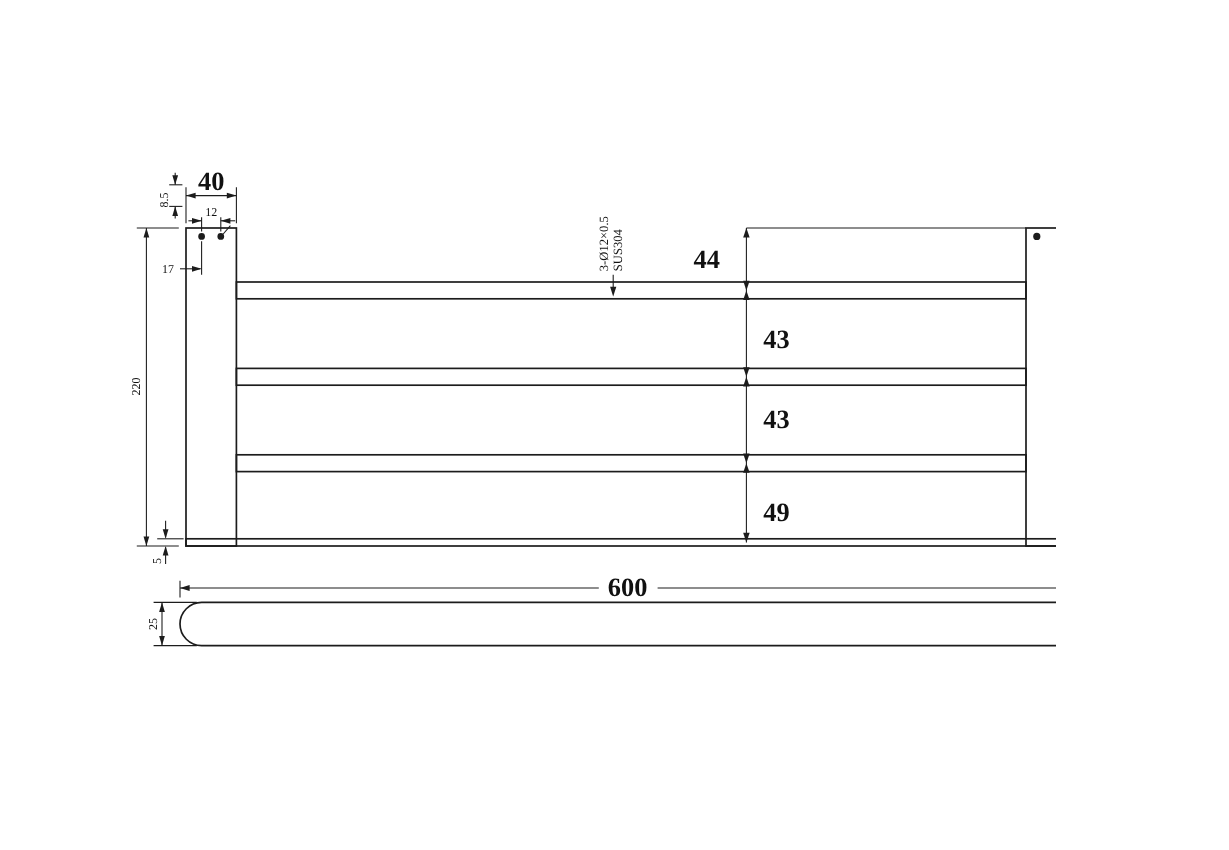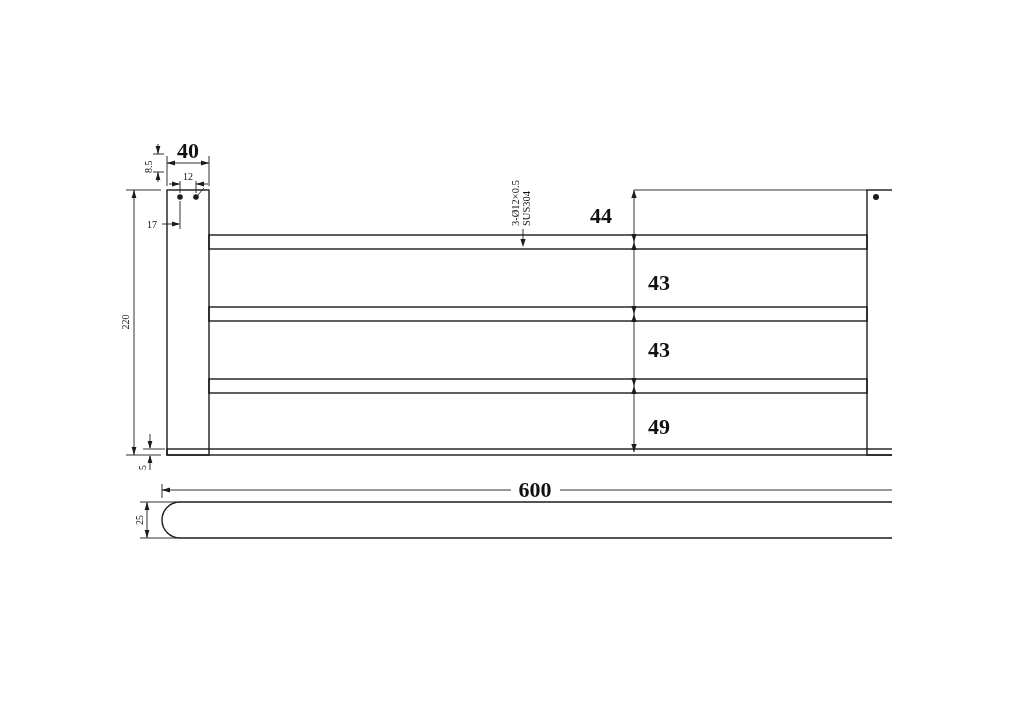--- a/index.html
+++ b/index.html
@@ -2,21 +2,20 @@
 <html><head>
 <meta charset="utf-8">
 <style>
   html,body{margin:0;padding:0;background:#ffffff;}
   .sheet{
     position:relative;
     width:880px;height:708px;
     background:#ffffff;
     font-family:"Liberation Serif", serif;
     overflow:hidden;
-    margin-left:12px;
   }
   svg{display:block;}
   .obj{stroke:#1c1c1c;stroke-width:1.4;fill:none;}
   .thin{stroke:#1c1c1c;stroke-width:0.9;fill:none;}
   .arr{fill:#1c1c1c;stroke:none;}
   .dot{fill:#1c1c1c;stroke:none;}
   .dim-lg{font-family:"Liberation Serif", serif;font-size:22px;font-weight:700;fill:#111;}
   .dim-sm{font-family:"Liberation Serif", serif;font-size:10px;font-weight:400;fill:#111;}
   .note-txt{font-family:"Liberation Serif", serif;font-size:10.5px;font-weight:400;fill:#111;}
 </style>

